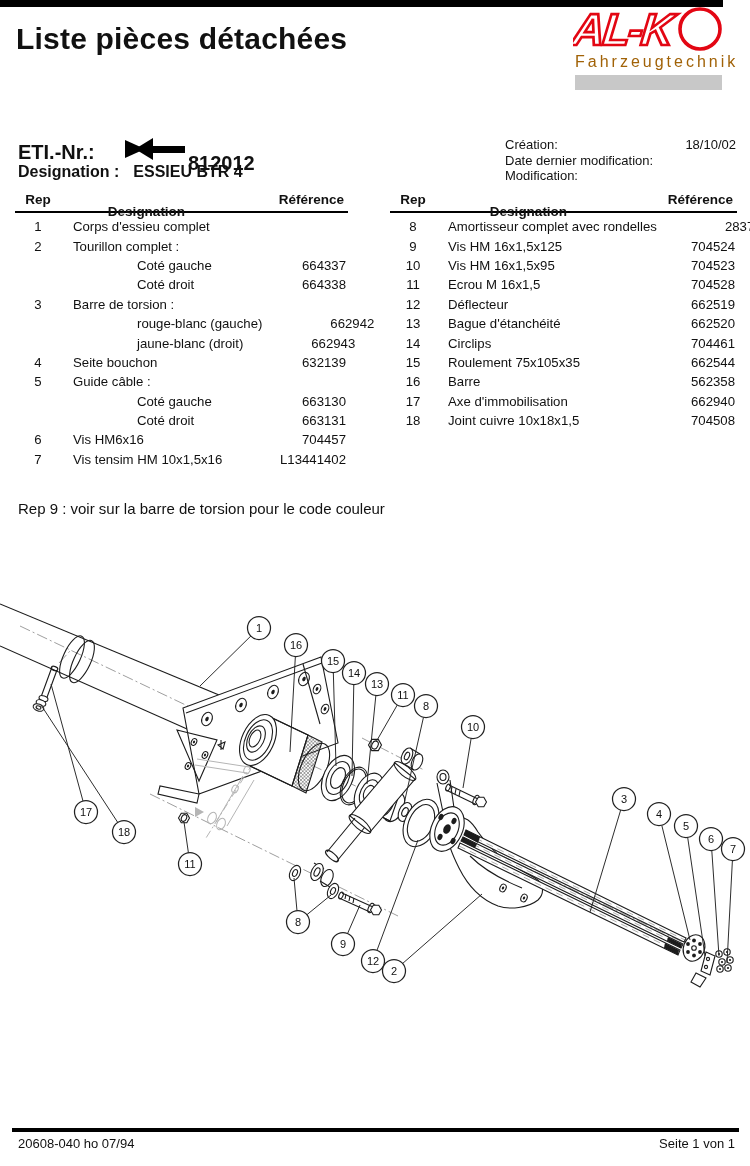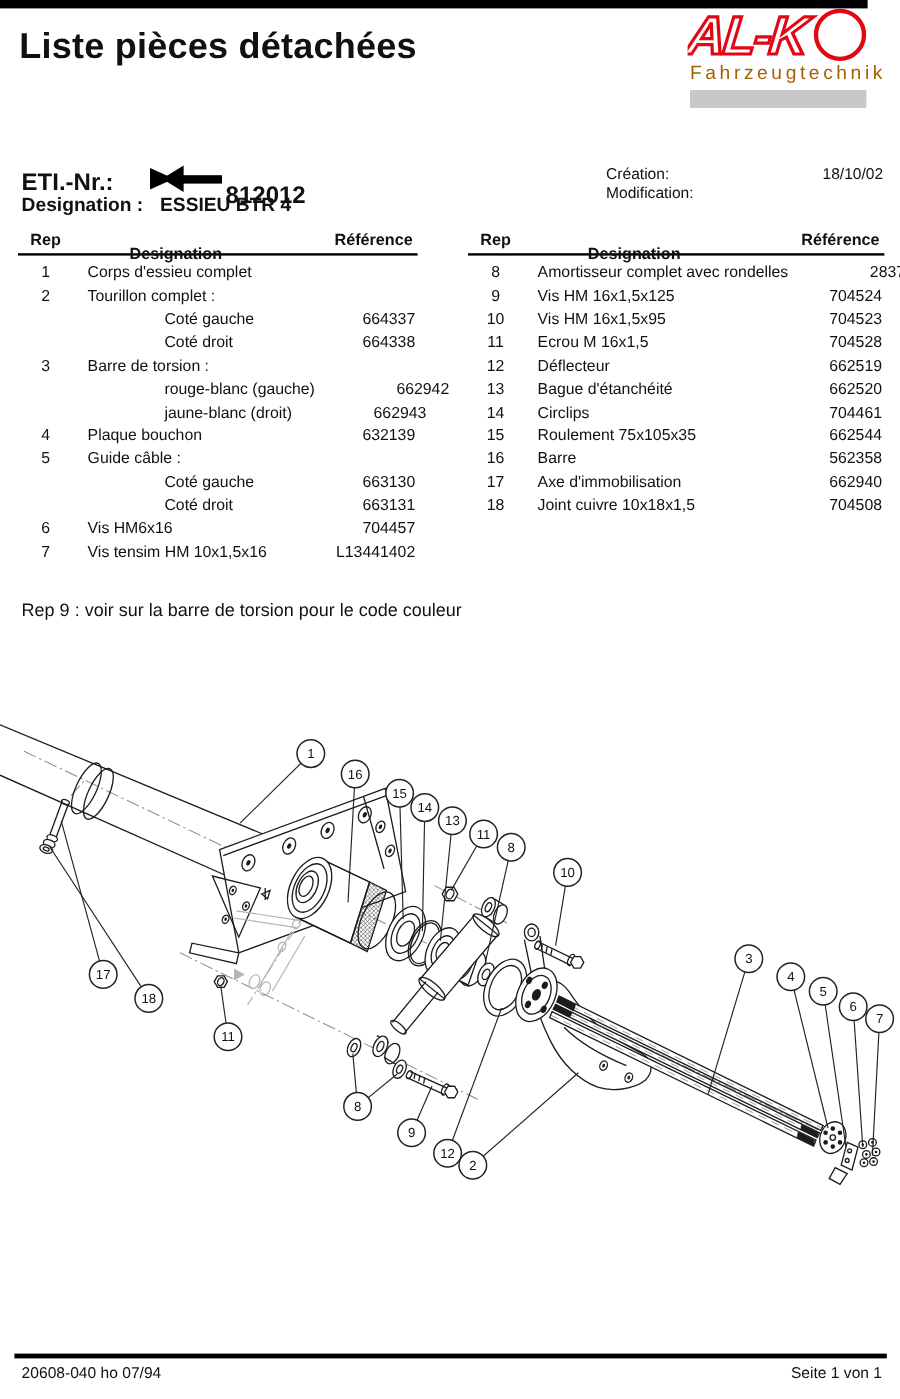--- a/index.html
+++ b/index.html
@@ -82,20 +82,21 @@
 </div>
 <div id="desig-row" class="abs">
   <span>Designation :</span><span id="desig-value">ESSIEU BTR 4</span>
 </div>
 
 <div id="meta-right" class="abs">
   <div style="position:relative">
     <span>Création:</span>
     <span id="creation-value">18/10/02</span>
   </div>
+  <div>Date dernier modification:</div>
   <div>Modification:</div>
 </div>
 
 <div id="table-left" class="ptable">
   <div class="thead">
     <span class="c-rep">Rep</span>
     <span class="c-des">Designation</span>
     <span class="c-ref">Référence</span>
   </div>
   <div class="hrule"></div>
@@ -130,21 +131,21 @@
         <span class="c-des">rouge-blanc (gauche)</span>
         <span class="c-ref">662942</span>
       </div>
       <div class="prow ind">
         <span class="c-rep"></span>
         <span class="c-des">jaune-blanc (droit)</span>
         <span class="c-ref">662943</span>
       </div>
       <div class="prow">
         <span class="c-rep">4</span>
-        <span class="c-des">Plaque bouchon</span>
+        <span class="c-des">Seite bouchon</span>
         <span class="c-ref">632139</span>
       </div>
       <div class="prow">
         <span class="c-rep">5</span>
         <span class="c-des">Guide câble :</span>
         <span class="c-ref"></span>
       </div>
       <div class="prow ind">
         <span class="c-rep"></span>
         <span class="c-des">Coté gauche</span>

